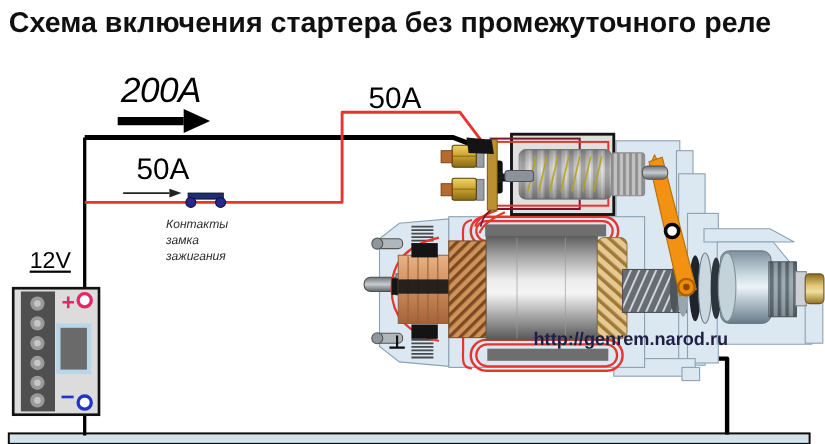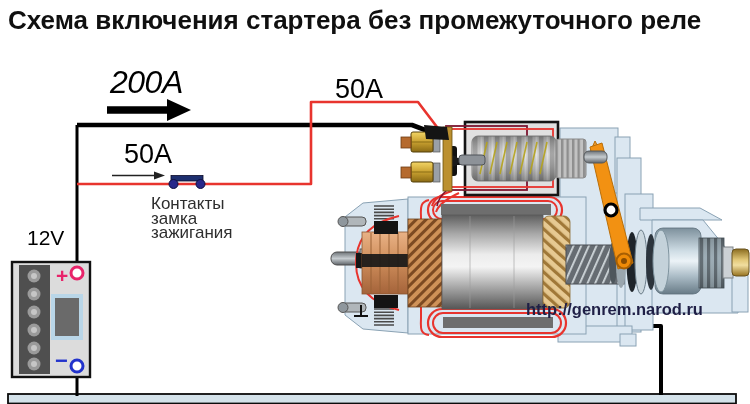--- a/index.html
+++ b/index.html
@@ -4,25 +4,25 @@
 <style>
   html,body{margin:0;padding:0;background:#fff;}
   #stage{position:relative;width:750px;height:404px;background:#ffffff;overflow:hidden;
          font-family:"Liberation Sans", sans-serif;}
   #stage svg{position:absolute;left:0;top:0;}
   .lbl{position:absolute;color:#000;white-space:pre-line;}
   .title{left:8px;top:5px;font-size:26px;font-weight:700;color:#101010;letter-spacing:0px;}
   .l200{left:110px;top:64px;font-size:32px;letter-spacing:-0.5px;font-style:italic;}
   .l50top{left:335px;top:74px;font-size:27px;}
   .l50sw{left:124px;top:139px;font-size:27px;}
-  .caption{left:151px;top:197px;font-size:17px;line-height:14.5px;color:#2e2e2e;}
-  .l12v{left:27px;top:226px;font-size:21px;}
+  .caption{left:151px;top:197px;font-size:11px;line-height:14.5px;color:#2e2e2e;font-style:italic;}
+  .l12v{left:27px;top:226px;font-size:21px;text-decoration:underline;}
   .plus{left:56px;top:264px;font-size:21px;font-weight:700;color:#e8246a;}
   .minus{left:55px;top:348px;font-size:22px;font-weight:700;color:#2233cc;}
-  .mark{left:485px;top:300px;font-size:16.5px;font-weight:700;color:#1f1f46;margin-left:41px;}
+  .mark{left:485px;top:300px;font-size:16.5px;font-weight:700;color:#1f1f46;}
 </style>
 </head>
 <body>
 
 <div id="stage">
 
 <svg width="750" height="404" viewBox="0 0 750 404">
   <defs>
     <pattern id="coilPat" width="11" height="45" patternUnits="userSpaceOnUse">
       <rect width="11" height="45" fill="#b9b9b9"></rect>

